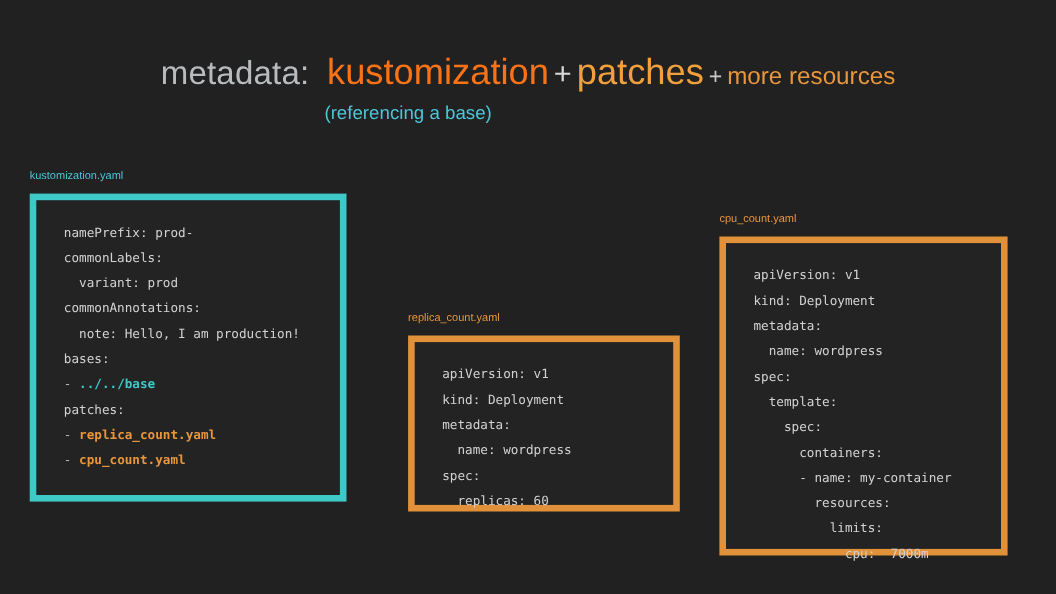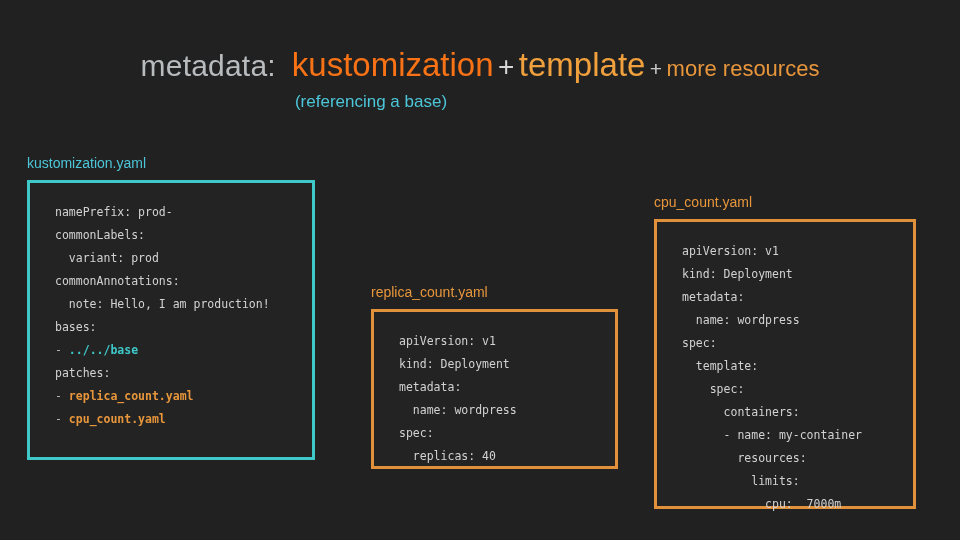--- a/index.html
+++ b/index.html
@@ -59,28 +59,28 @@
     font-size: 17px;
     
     padding-right: 218px;
   }
 
   
   .card {
     position: absolute;
   }
   .card-label {
-    font-size: 14px;
+    font-size: 10px;
     line-height: 1;
     margin-bottom: 10px;
     white-space: nowrap;
   }
   .card-box {
     background: #232323;
-    border: 3px solid #bef264;
+    border: 6px solid #bef264;
     box-sizing: border-box;
   }
   .code {
     font-family: "DejaVu Sans Mono", "Liberation Mono", monospace;
     font-size: 11.5px;
     color: #d2d2d2;
     white-space: pre;
   }
   .code-line {
     line-height: 23px;
@@ -120,38 +120,38 @@
     border-color: #e0913a;
   }
 </style>
 </head>
 <body>
 
 <div id="heading">
   <div class="title-line">
     <span class="t-overlay">metadata:</span><span class="t-gap"></span><span class="t-kustomization">kustomization</span>
     <span class="t-plus1">+</span>
-    <span class="t-patches">template</span>
+    <span class="t-patches">patches</span>
     <span class="t-plus2">+</span>
     <span class="t-more">more resources</span>
   </div>
   <div class="sub-line">(referencing a base)</div>
 </div>
 
 <div class="card" id="card-kustomization">
   <div class="card-label">kustomization.yaml</div>
   <div class="card-box">
     <div class="code"><div class="code-line">namePrefix: prod-</div><div class="code-line">commonLabels:</div><div class="code-line">  variant: prod</div><div class="code-line">commonAnnotations:</div><div class="code-line">  note: Hello, I am production!</div><div class="code-line">bases:</div><div class="code-line"><span class="dash">- </span><span class="hl-cyan">../../base</span></div><div class="code-line">patches:</div><div class="code-line"><span class="dash">- </span><span class="hl-orange">replica_count.yaml</span></div><div class="code-line"><span class="dash">- </span><span class="hl-orange">cpu_count.yaml</span></div></div>
   </div>
 </div>
 
 <div class="card" id="card-replica">
   <div class="card-label">replica_count.yaml</div>
   <div class="card-box">
-    <div class="code"><div class="code-line">apiVersion: v1</div><div class="code-line">kind: Deployment</div><div class="code-line">metadata:</div><div class="code-line">  name: wordpress</div><div class="code-line">spec:</div><div class="code-line">  replicas: 40</div></div>
+    <div class="code"><div class="code-line">apiVersion: v1</div><div class="code-line">kind: Deployment</div><div class="code-line">metadata:</div><div class="code-line">  name: wordpress</div><div class="code-line">spec:</div><div class="code-line">  replicas: 60</div></div>
   </div>
 </div>
 
 <div class="card" id="card-cpu">
   <div class="card-label">cpu_count.yaml</div>
   <div class="card-box">
     <div class="code"><div class="code-line">apiVersion: v1</div><div class="code-line">kind: Deployment</div><div class="code-line">metadata:</div><div class="code-line">  name: wordpress</div><div class="code-line">spec:</div><div class="code-line">  template:</div><div class="code-line">    spec:</div><div class="code-line">      containers:</div><div class="code-line">      - name: my-container</div><div class="code-line">        resources:</div><div class="code-line">          limits:</div><div class="code-line">            cpu:  7000m</div></div>
   </div>
 </div>
 

